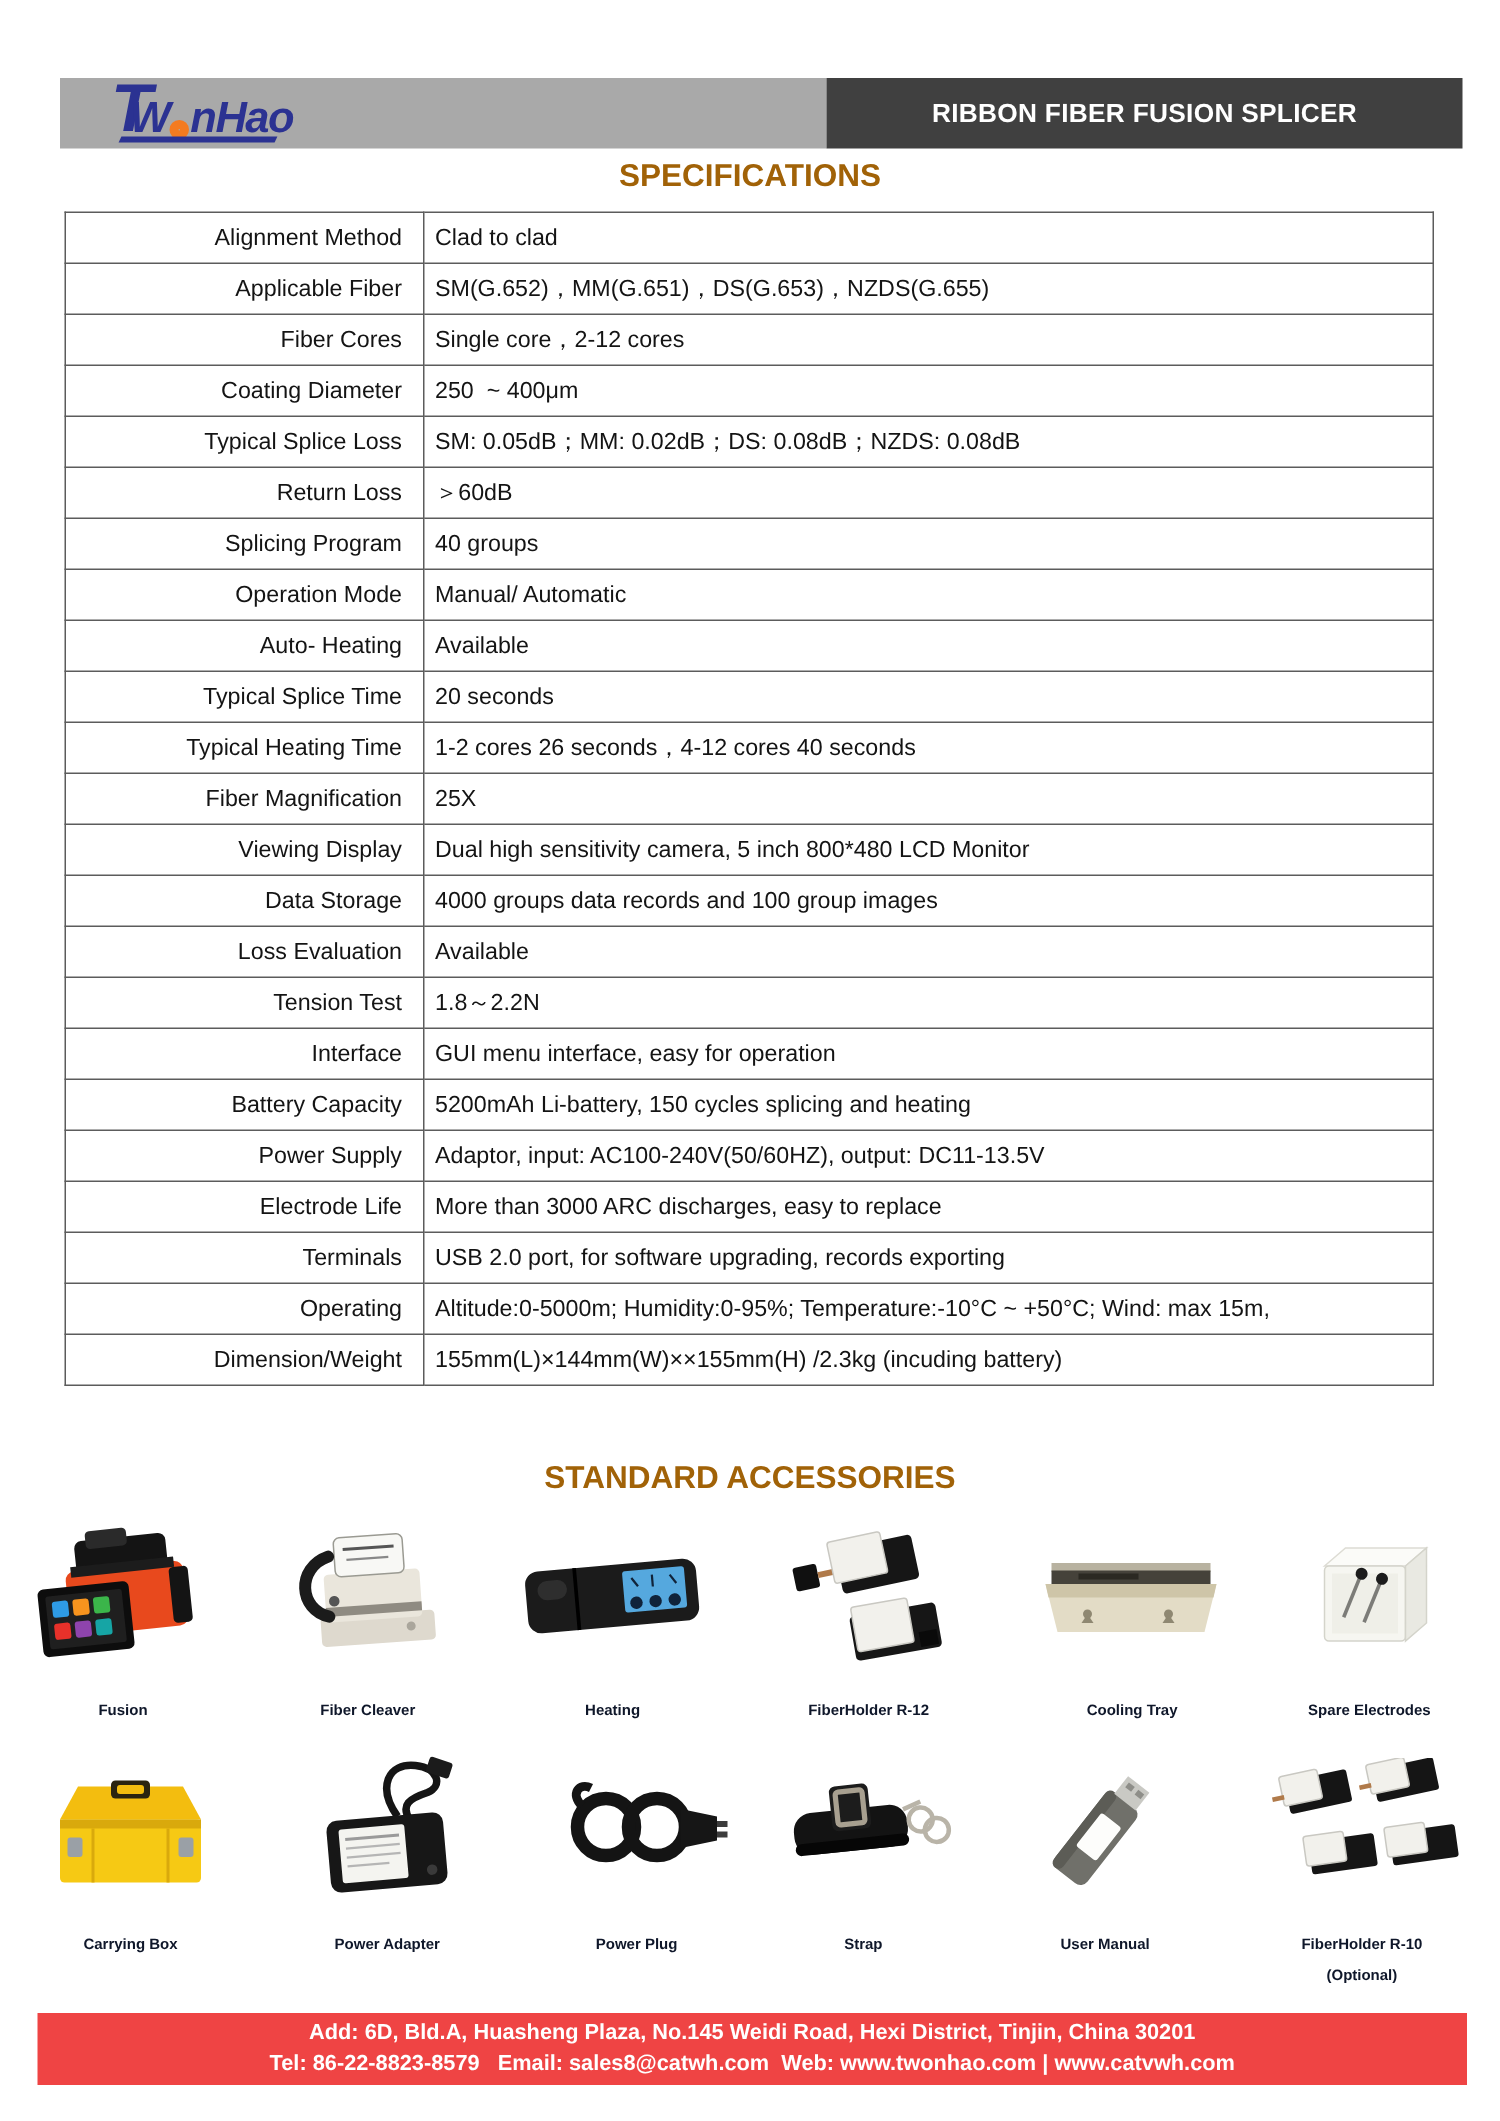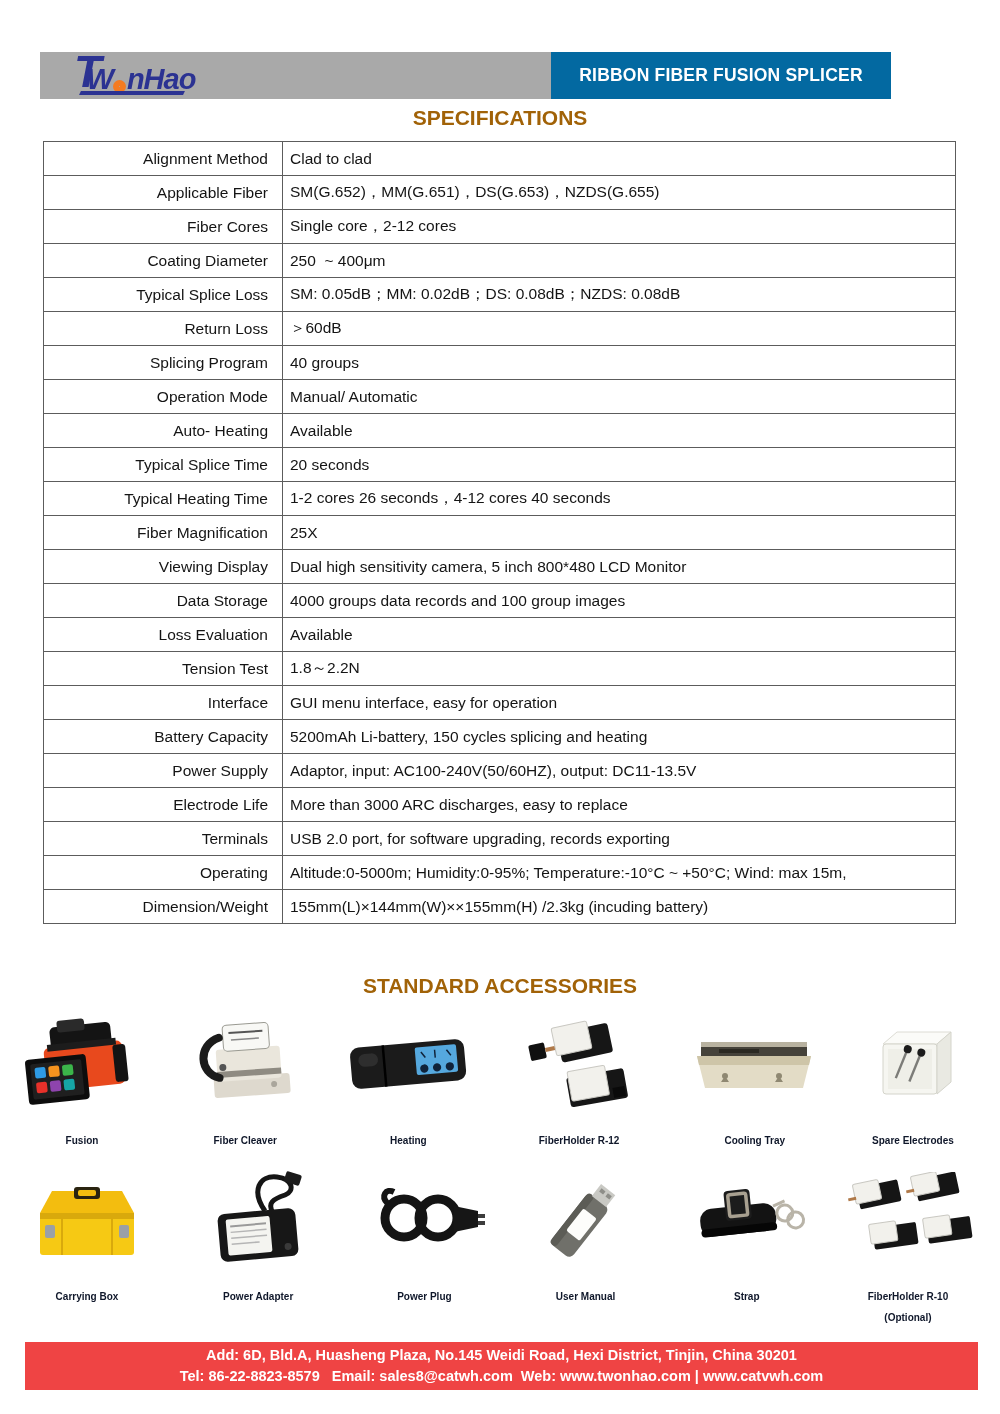--- a/index.html
+++ b/index.html
@@ -26,22 +26,22 @@
   .lg-ring {
     display:inline-block; width:13px; height:13px; border:6px solid #F47B20;
     border-radius:50%; margin:0 1px 1px 0;
   }
   .lg-rest { font-size:29px; letter-spacing:-1px; }
   .lg-underline {
     position:absolute; left:6px; bottom:4px; width:104px; height:4px;
     background:#2B3292; transform:skewX(-25deg);
   }
   .banner {
-    position:absolute; left:551px; top:52px; width:340px; height:47px;
-    background:#0369a1; color:#fff; font-weight:bold; font-size:17.5px;
+    position:absolute; left:551px; top:52px; width:424px; height:47px;
+    background:#404040; color:#fff; font-weight:bold; font-size:17.5px;
     display:flex; align-items:center; justify-content:center; letter-spacing:0.2px;
   }
 
   
   .sec-title {
     position:absolute; left:0; width:1000px; text-align:center;
     font-size:21px; font-weight:bold; color:#a16207;
   }
   .spec-title { top:106px; }
   .acc-title  { top:974px; }
@@ -366,55 +366,55 @@
           <circle cx="80" cy="40" r="19" fill="none" stroke="#141414" stroke-width="9"></circle>
           <path d="M30 26 C 22 18, 28 10, 36 14" stroke="#141414" stroke-width="6" fill="none"></path>
           <polygon points="96,28 120,33 120,49 96,54" fill="#161616"></polygon>
           <rect x="120" y="36" width="7" height="4" fill="#3c3c3c"></rect>
           <rect x="120" y="43" width="7" height="4" fill="#3c3c3c"></rect>
         </svg>
       </div>
       <figcaption class="acc-cap">Power Plug</figcaption>
     </figure>
 
-    <figure class="acc-item" style="width:160px">
-      <div class="acc-img">
-        <svg width="100" height="96" viewBox="0 0 100 96">
-          <g transform="rotate(38 50 48)">
-            <rect x="36" y="26" width="27" height="64" rx="6" fill="#70706a"></rect>
-            <rect x="36" y="26" width="8" height="64" rx="4" fill="#5c5c56"></rect>
-            <rect x="42" y="42" width="17" height="28" rx="2" fill="#FDFDFB"></rect>
-            <rect x="41" y="12" width="18" height="15" fill="#C9C9C4"></rect>
-            <rect x="44" y="15" width="5" height="4" fill="#8e8e89"></rect>
-            <rect x="52" y="15" width="5" height="4" fill="#8e8e89"></rect>
-          </g>
-        </svg>
-      </div>
-      <figcaption class="acc-cap">User Manual</figcaption>
-    </figure>
-
     <figure class="acc-item" style="width:140px">
       <div class="acc-img">
         <svg width="130" height="86" viewBox="0 0 130 86">
           <g transform="rotate(-6 65 42)">
             <rect x="18" y="30" width="76" height="28" rx="12" fill="#131313"></rect>
             <rect x="18" y="50" width="76" height="8" rx="4" fill="#060606"></rect>
             <rect x="44" y="14" width="26" height="30" rx="4" fill="#1c1c1c"></rect>
             <rect x="48" y="18" width="18" height="22" rx="2" fill="none" stroke="#a8a090" stroke-width="3.5"></rect>
             <circle cx="103" cy="42" r="8" fill="none" stroke="#b9b4a8" stroke-width="3"></circle>
             <circle cx="113" cy="50" r="8" fill="none" stroke="#b9b4a8" stroke-width="3"></circle>
             <path d="M92 34 l12 -4" stroke="#b9b4a8" stroke-width="3" fill="none"></path>
           </g>
         </svg>
       </div>
       <figcaption class="acc-cap">Strap</figcaption>
     </figure>
 
     <figure class="acc-item" style="width:160px">
       <div class="acc-img">
+        <svg width="100" height="96" viewBox="0 0 100 96">
+          <g transform="rotate(38 50 48)">
+            <rect x="36" y="26" width="27" height="64" rx="6" fill="#70706a"></rect>
+            <rect x="36" y="26" width="8" height="64" rx="4" fill="#5c5c56"></rect>
+            <rect x="42" y="42" width="17" height="28" rx="2" fill="#FDFDFB"></rect>
+            <rect x="41" y="12" width="18" height="15" fill="#C9C9C4"></rect>
+            <rect x="44" y="15" width="5" height="4" fill="#8e8e89"></rect>
+            <rect x="52" y="15" width="5" height="4" fill="#8e8e89"></rect>
+          </g>
+        </svg>
+      </div>
+      <figcaption class="acc-cap">User Manual</figcaption>
+    </figure>
+
+    <figure class="acc-item" style="width:160px">
+      <div class="acc-img">
         <svg width="132" height="92" viewBox="0 0 132 92">
           <g transform="translate(14 16) rotate(-12)">
             <rect x="0" y="0" width="42" height="22" rx="2" fill="#151515"></rect>
             <rect x="-3" y="-4" width="26" height="20" rx="2" fill="#F2F1EC" stroke="#c9c8c2"></rect>
             <line x1="-10" y1="10" x2="-2" y2="10" stroke="#b07a4a" stroke-width="3"></line>
           </g>
           <g transform="translate(72 8) rotate(-12)">
             <rect x="0" y="0" width="42" height="22" rx="2" fill="#151515"></rect>
             <rect x="-3" y="-4" width="26" height="20" rx="2" fill="#F2F1EC" stroke="#c9c8c2"></rect>
             <line x1="-10" y1="10" x2="-2" y2="10" stroke="#b07a4a" stroke-width="3"></line>

